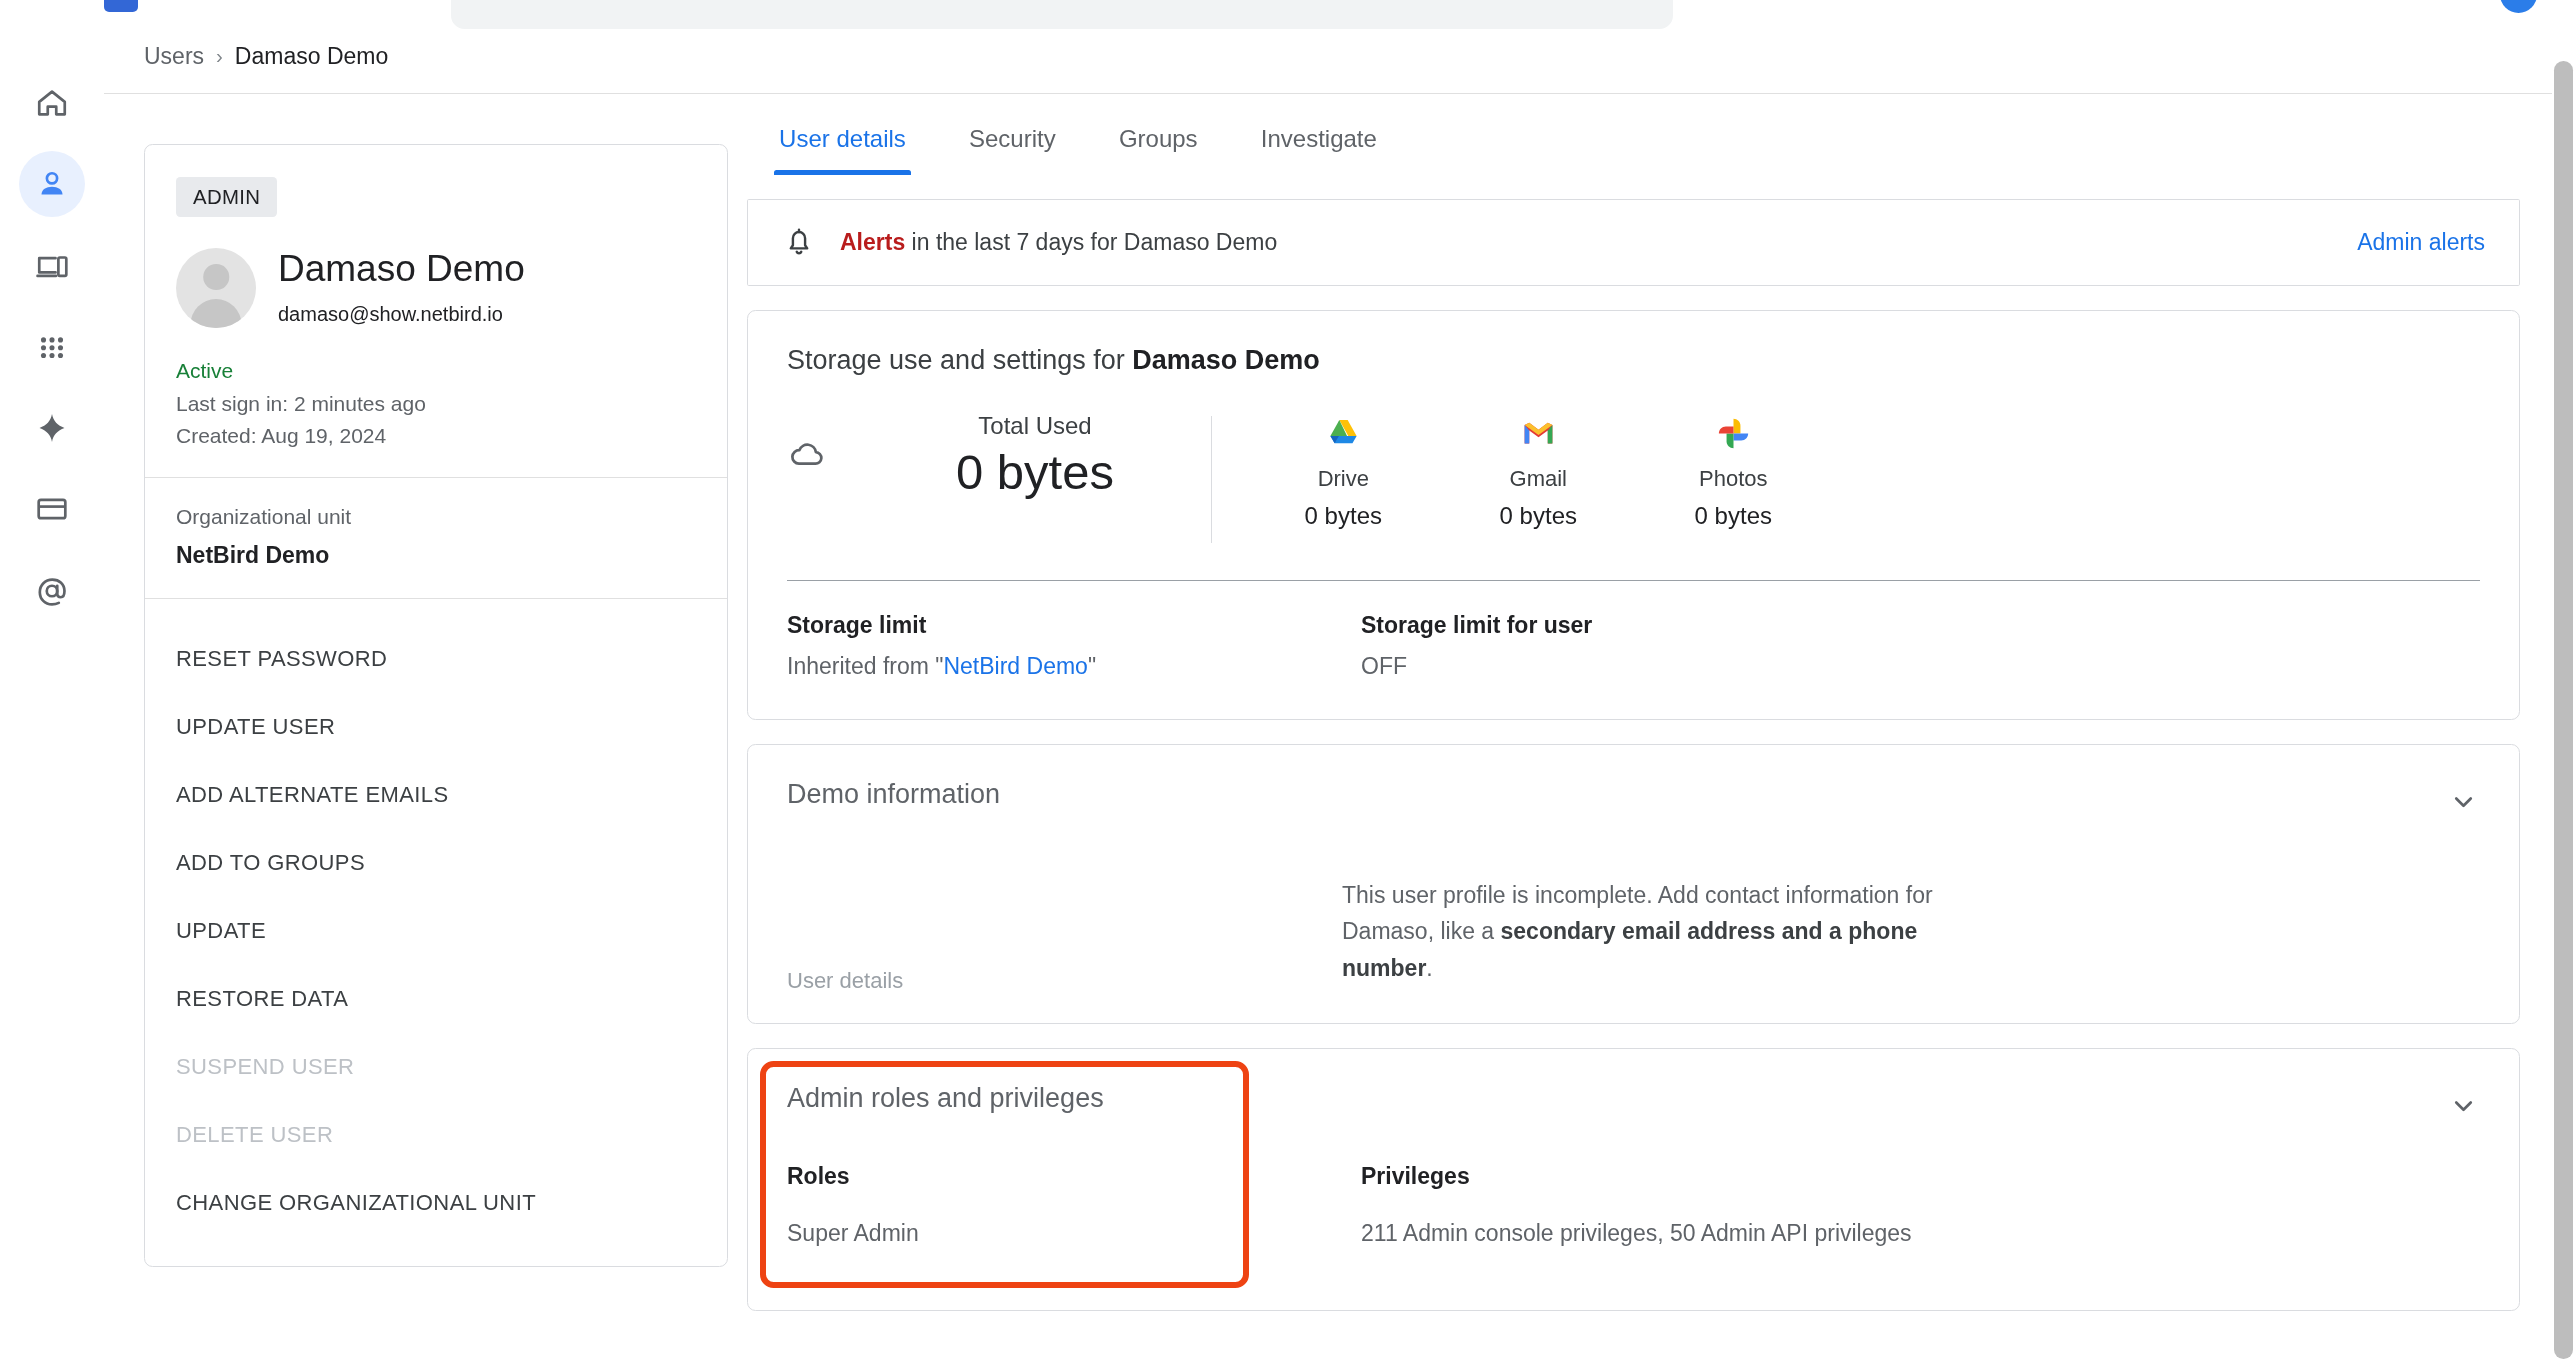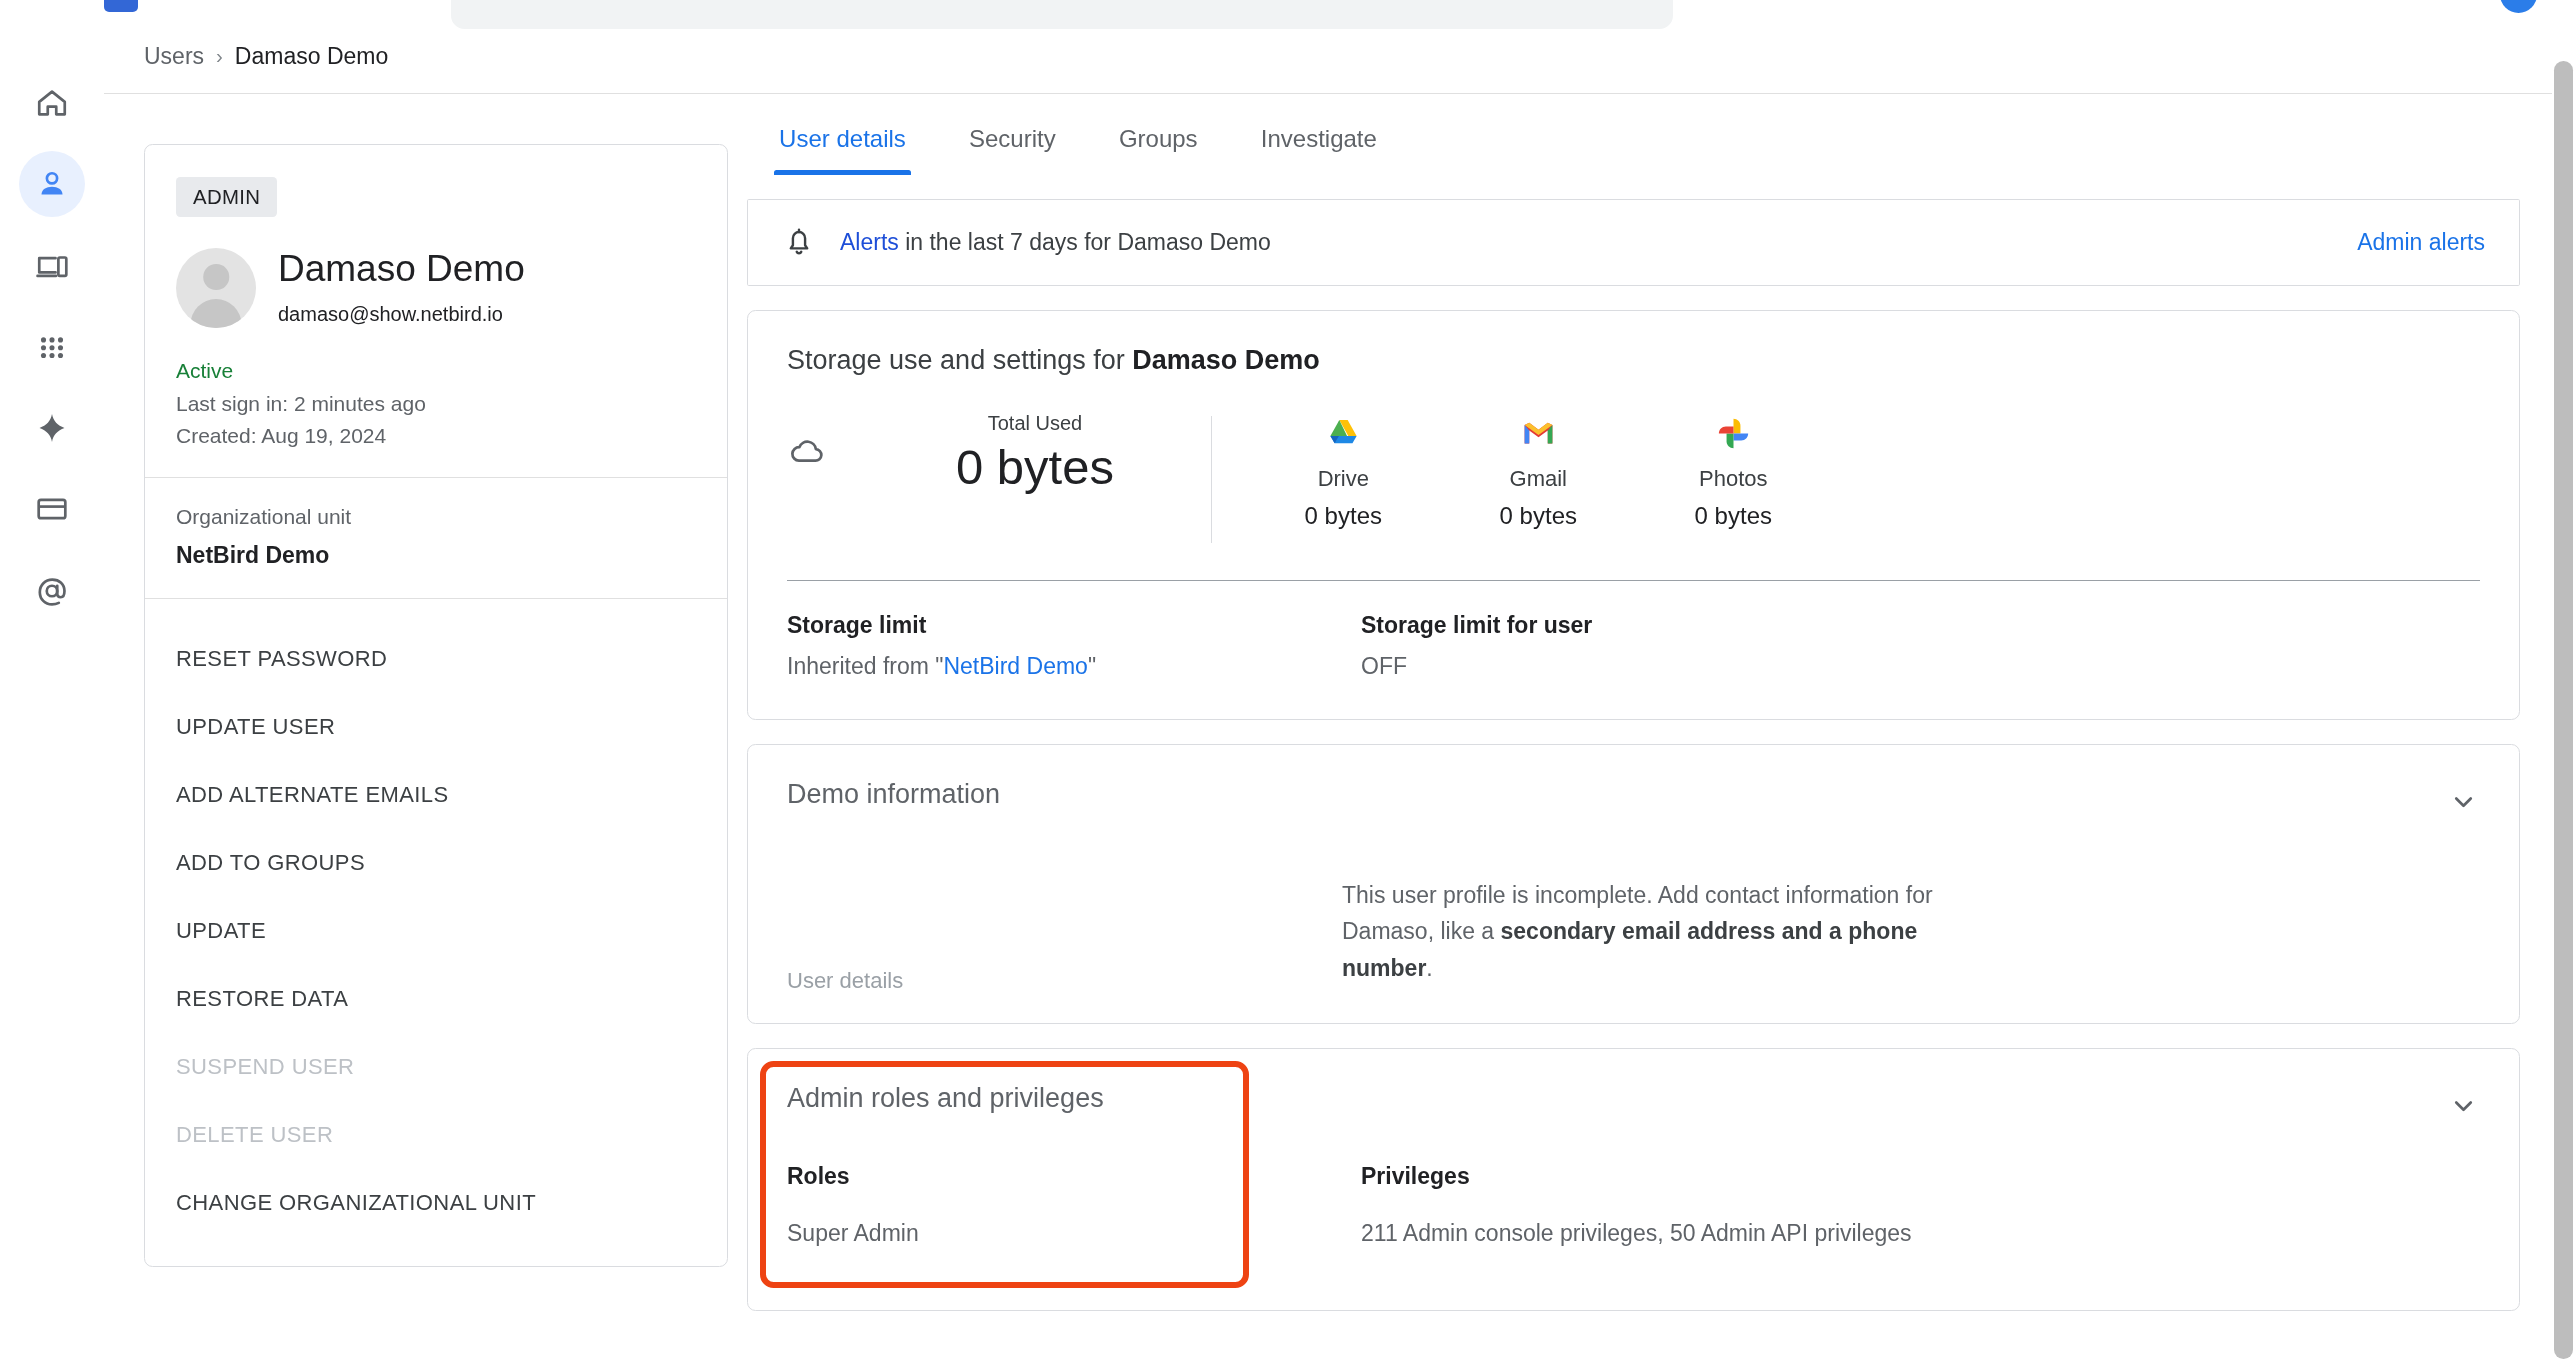--- a/index.html
+++ b/index.html
@@ -133,34 +133,34 @@
     border-radius: 8.5px; margin-top: 24px;
   }
   .card.flat { border-radius: 1.7px; }
 
   
   .alert-row {
     display: flex; align-items: center;
     padding: 29px 34px; height: 85px;
   }
   .alert-text { font-size: 23px; color: #3c4043; margin-left: 24px; }
-  .alert-text b { color: #1d4ed8; font-weight: normal; }
+  .alert-text b { color: #b91c1c; font-weight: bold; }
   .alert-link {
     margin-left: auto; font-size: 23px; color: #1a73e8; cursor: pointer;
   }
 
   
   .storage-card { padding: 34px 39px 39px 39px; }
   .storage-title { font-size: 27px; color: #3c4043; }
   .storage-title b { color: #202124; font-weight: bold; }
   .storage-body { display: flex; align-items: flex-start; margin-top: 36px; }
   .total-wrap { display: flex; align-items: center; width: 424px; }
   .cloud-icon { margin-right: 31px; flex: 0 0 auto; }
   .total-inner { text-align: center; flex: 1 1 auto; }
-  .total-label { font-size: 20px; color: #3c4043; }
+  .total-label { font-size: 24px; color: #3c4043; }
   .total-value { font-size: 49px; color: #202124; margin-top: 3.4px; }
   .vline { width: 0.8px; background: #dadce0; align-self: stretch; min-height: 127px; margin: 3.4px 34px 0 0; }
   .svc-list { display: flex; gap: 0; }
   .svc { width: 195px; text-align: center; }
   .svc-icon { height: 42px; display: flex; align-items: center; justify-content: center; }
   .svc-name { font-size: 22px; color: #3c4043; margin-top: 12px; }
   .svc-val { font-size: 24px; color: #202124; margin-top: 10.2px; }
   .storage-hr { height: 0.8px; background: #9aa0a6; margin: 37px 0 0 0; }
   .limits { display: flex; margin-top: 32px; }
   .limit-col { width: 574px; }

